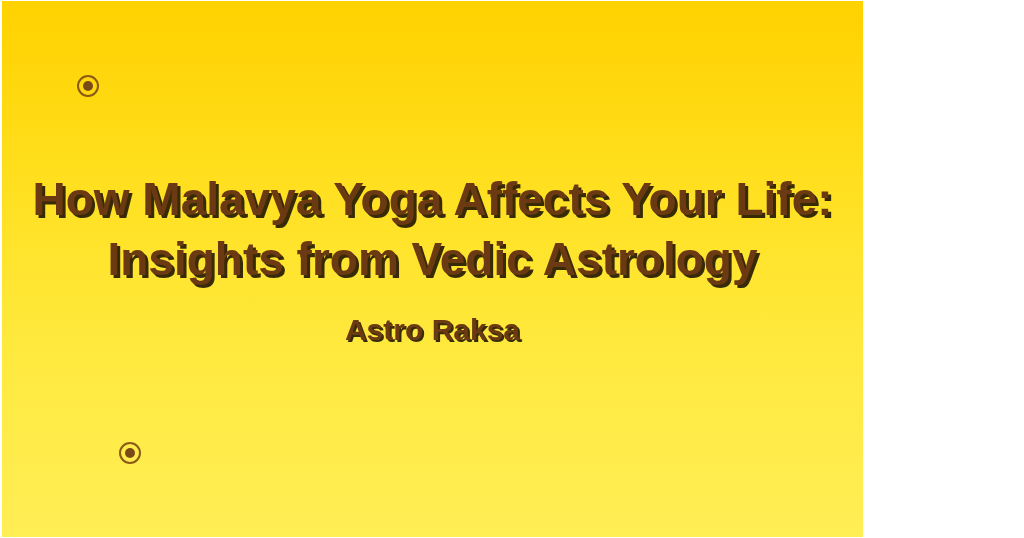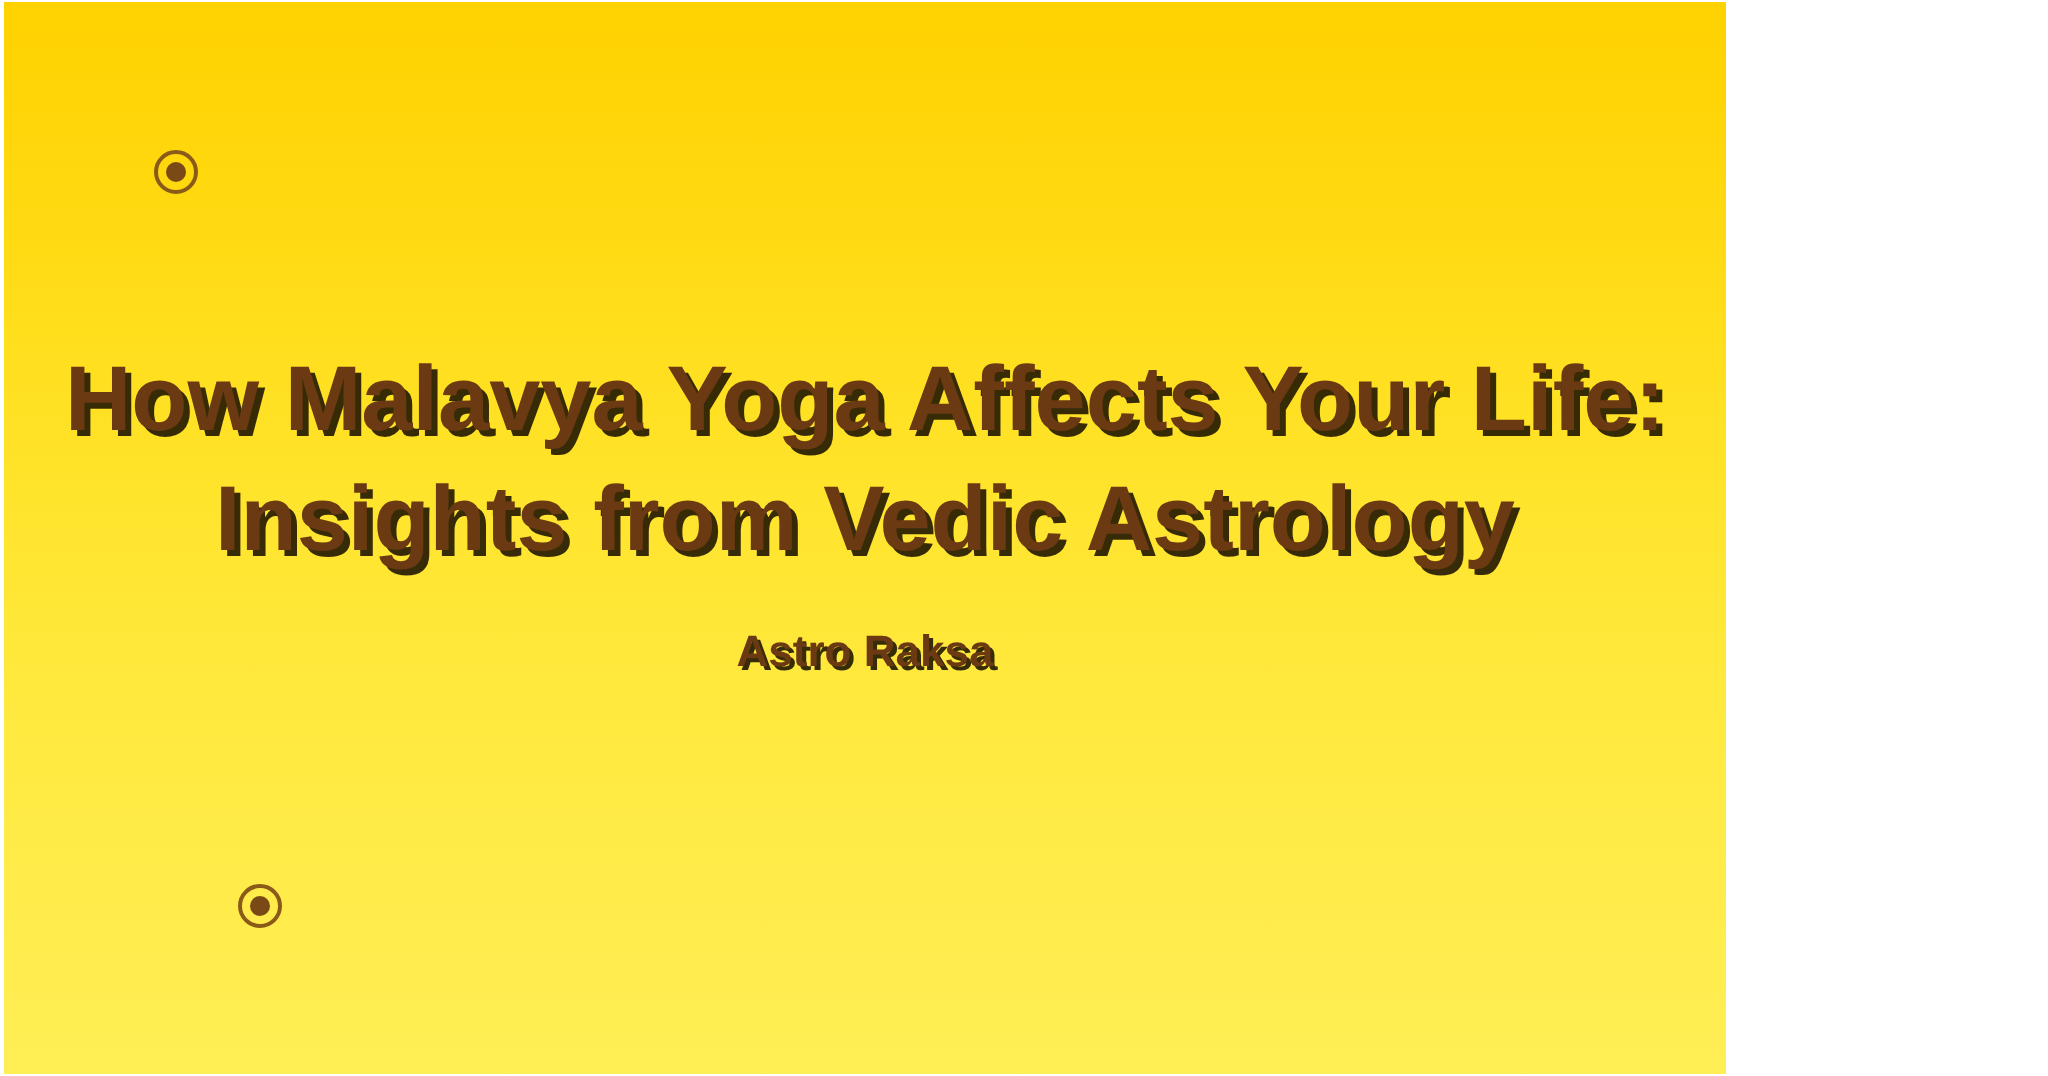--- a/index.html
+++ b/index.html
@@ -70,21 +70,21 @@
     line-height: 60px;
     letter-spacing: 0px;
     color: #6B3A12;
     text-shadow: 3px 3px 0px rgba(20, 10, 0, 0.85);
     margin: 0;
     white-space: pre-line;
   }
 
   .subtitle {
     margin-top: 24px;
-    font-size: 22px;
+    font-size: 30px;
     font-weight: bold;
     color: #6B3A12;
     text-shadow: 2px 2px 0px rgba(20, 10, 0, 0.85);
     text-align: center;
   }
 </style>
 </head>
 <body>
 
 <div id="slide">

